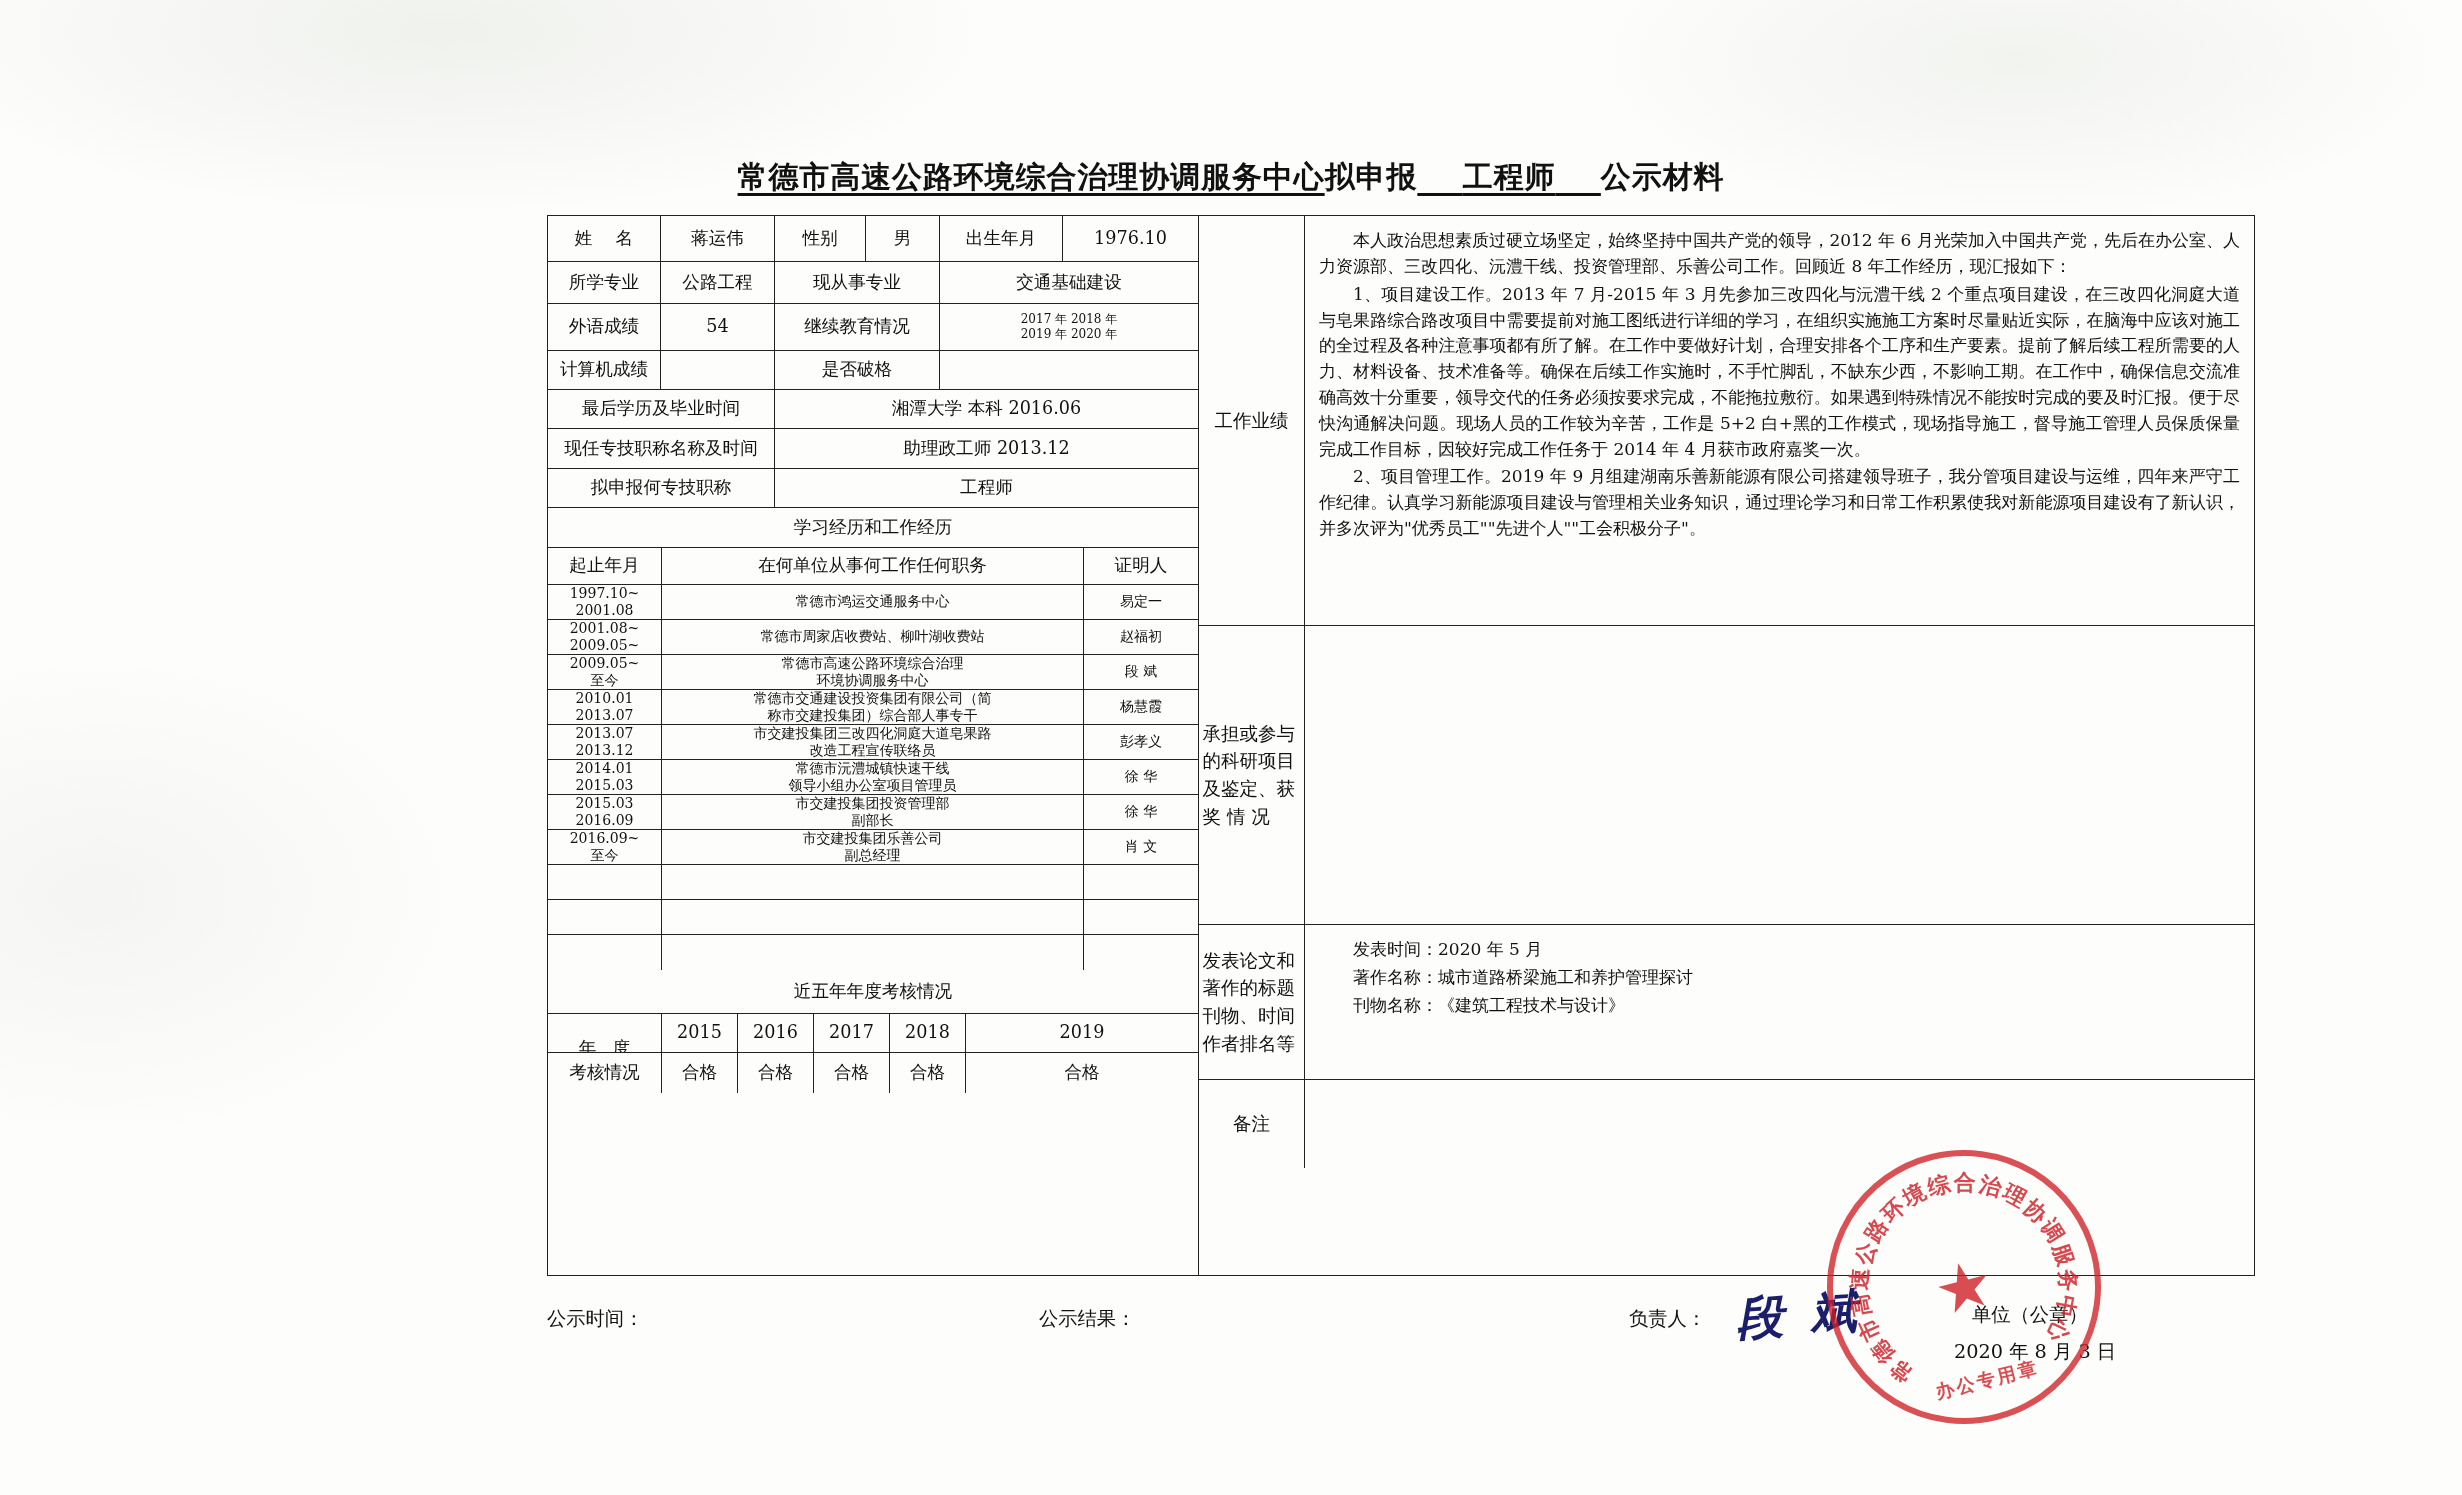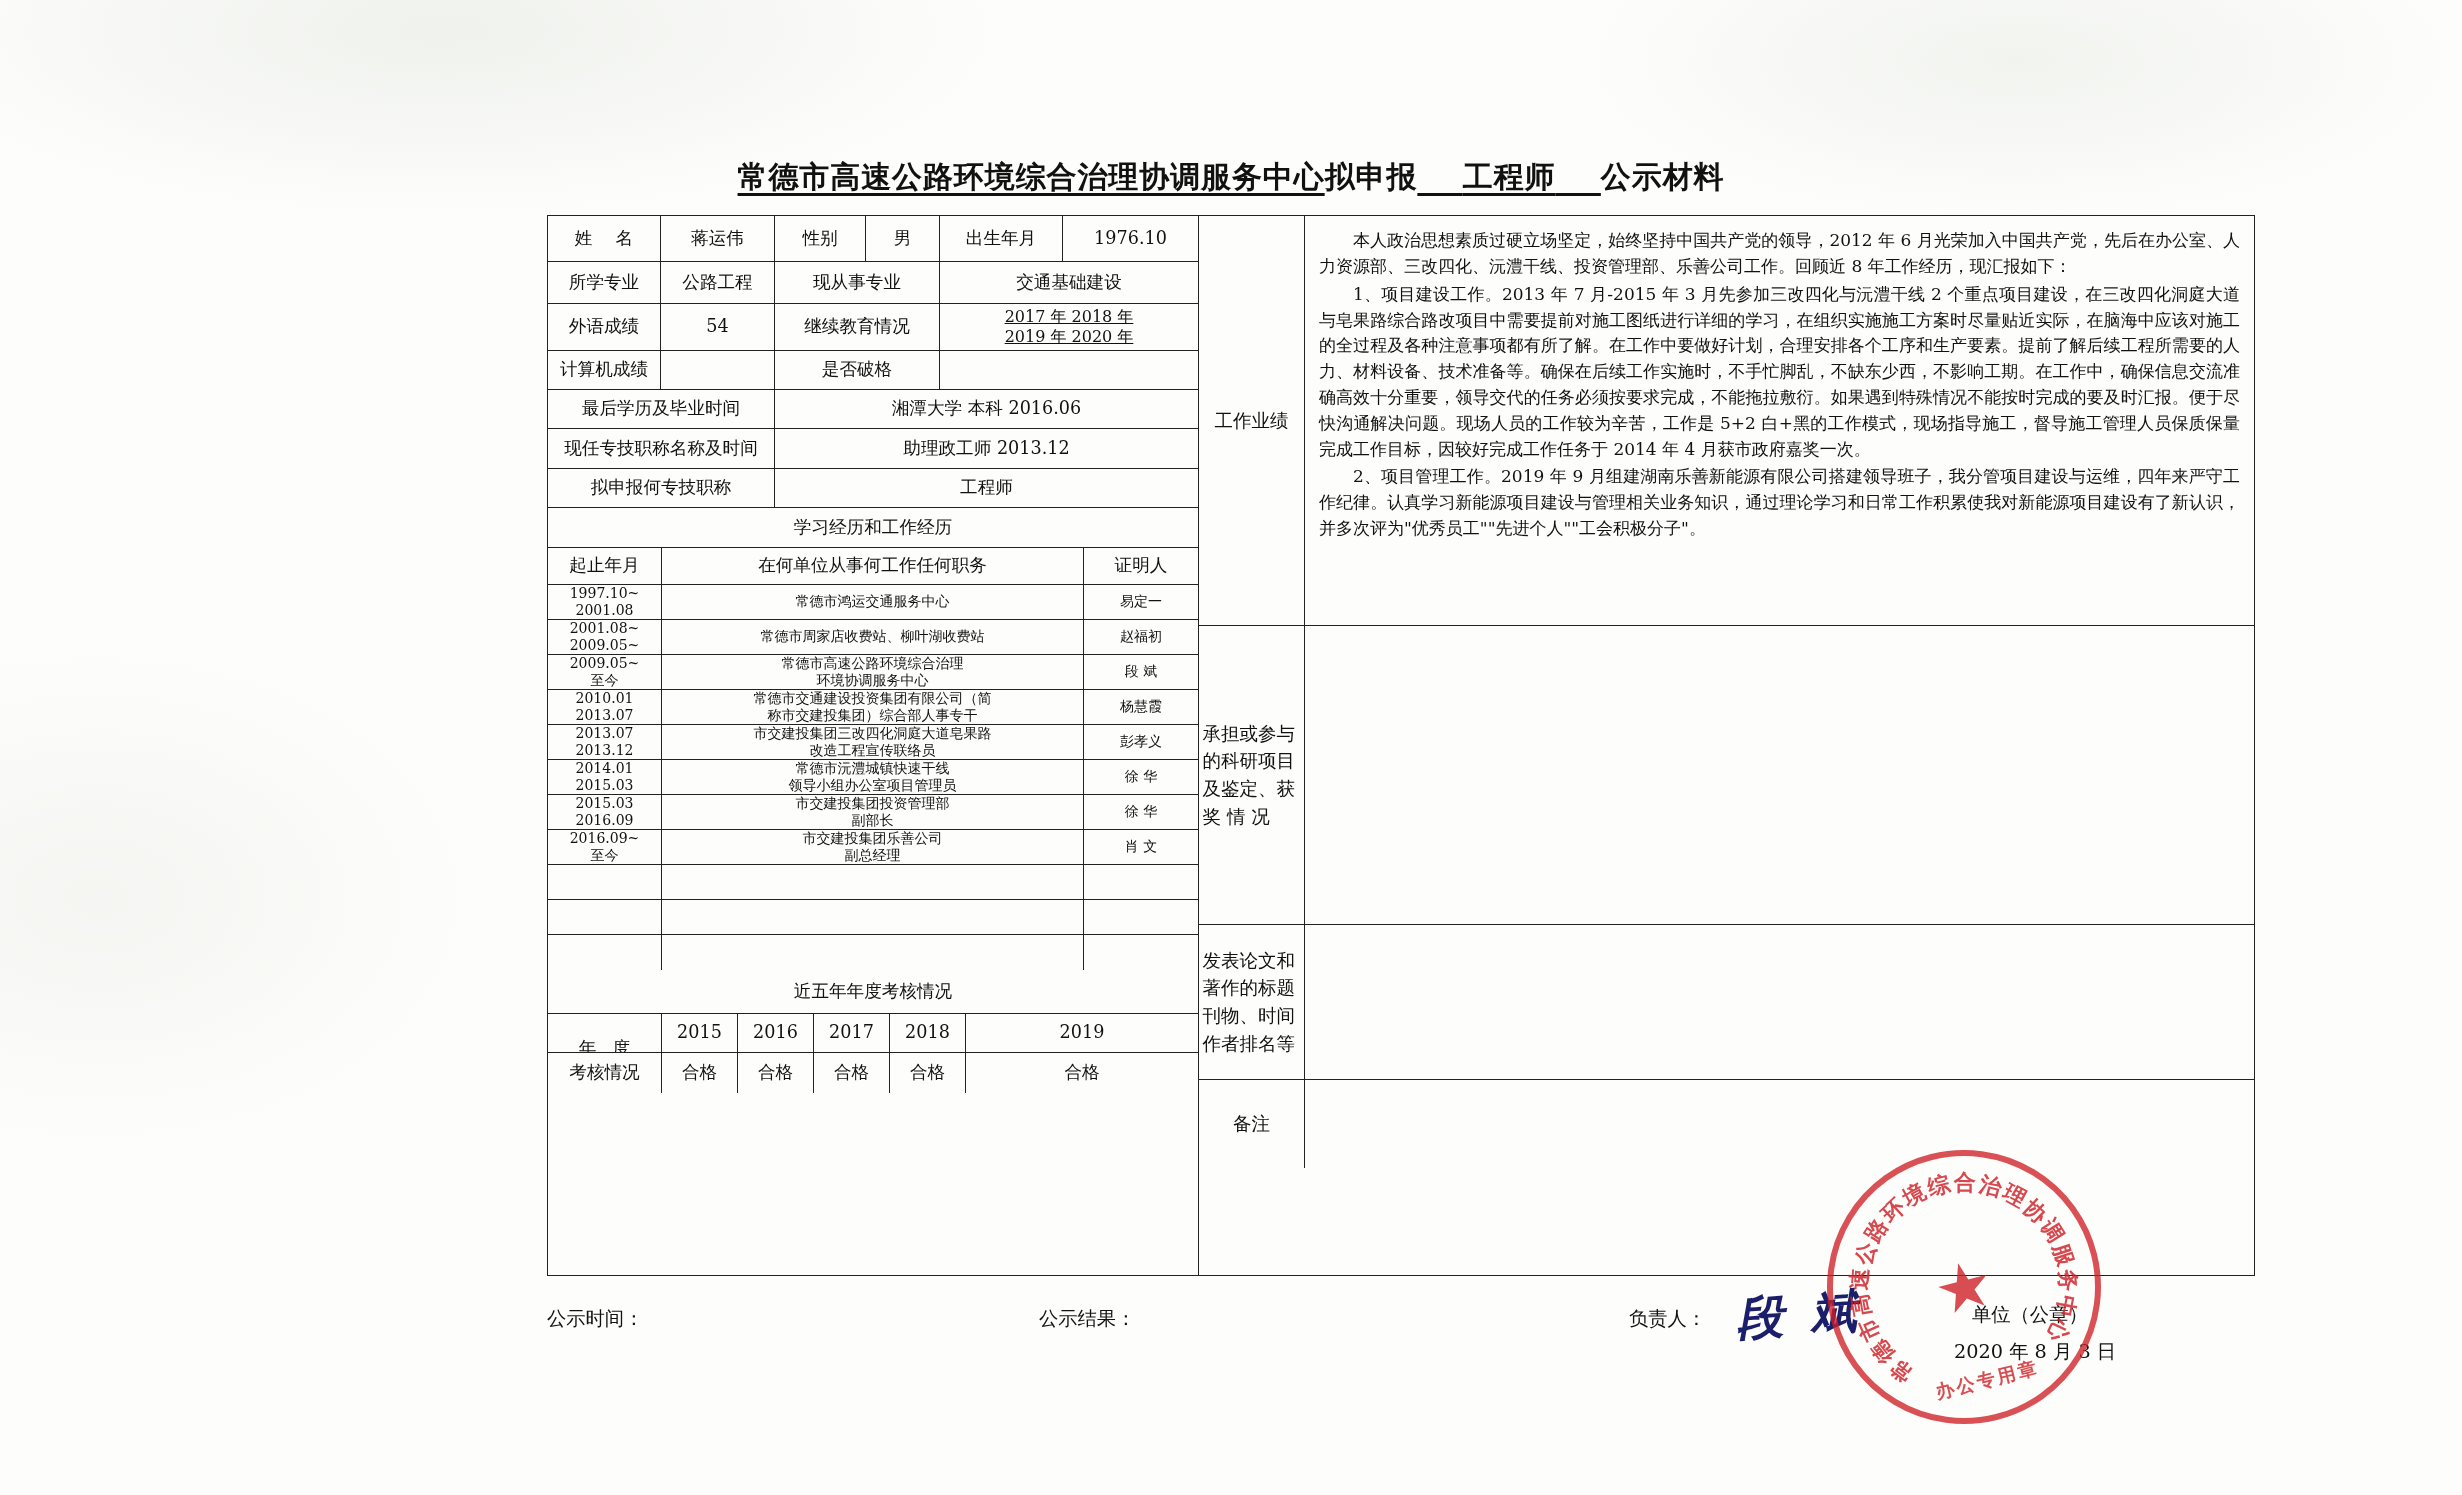--- a/index.html
+++ b/index.html
@@ -85,21 +85,21 @@
     align-items: center;
     justify-content: center;
     font-family: "DejaVu Serif", serif;
     font-size: 17.6px;
     line-height: 1.25;
     text-align: center;
     padding: 1.8px 3.5px;
     overflow: hidden;
   }
   .cell:last-child { border-right: none; }
-  .cell.small { font-size: 16px; text-decoration: underline; }
+  .cell.small { font-size: 12px; }
   .cell.tiny { font-size: 14px; }
   .cell.two-line { flex-direction: column; justify-content: center; }
 
   
   .sp2 { letter-spacing: 8.8px; text-indent: 8.8px; }
   .sp3 { letter-spacing: 5.3px; text-indent: 5.3px; margin-top: 32px; }
 
   
   .r1 { height: 46px; }
   .r2 { height: 42px; }
@@ -484,20 +484,25 @@
           </div>
       </div>
 
       <div class="rblock b-research">
         <div class="rlabel">承担或参与的科研项目及鉴定、获奖 情 况</div>
         <div class="rbody"></div>
       </div>
 
       <div class="rblock b-paper">
         <div class="rlabel">发表论文和著作的标题刊物、时间作者排名等</div>
+        <div class="rbody">
+          <p class="paper-line">发表时间：2020 年 5 月</p>
+          <p class="paper-line">著作名称：城市道路桥梁施工和养护管理探讨</p>
+          <p class="paper-line">刊物名称：《建筑工程技术与设计》</p>
+        </div>
       </div>
 
       <div class="rblock b-remark">
         <div class="rlabel">备注</div>
         <div class="rbody"></div>
       </div>
     </div>
   </div>
 
   <div class="bottom">

